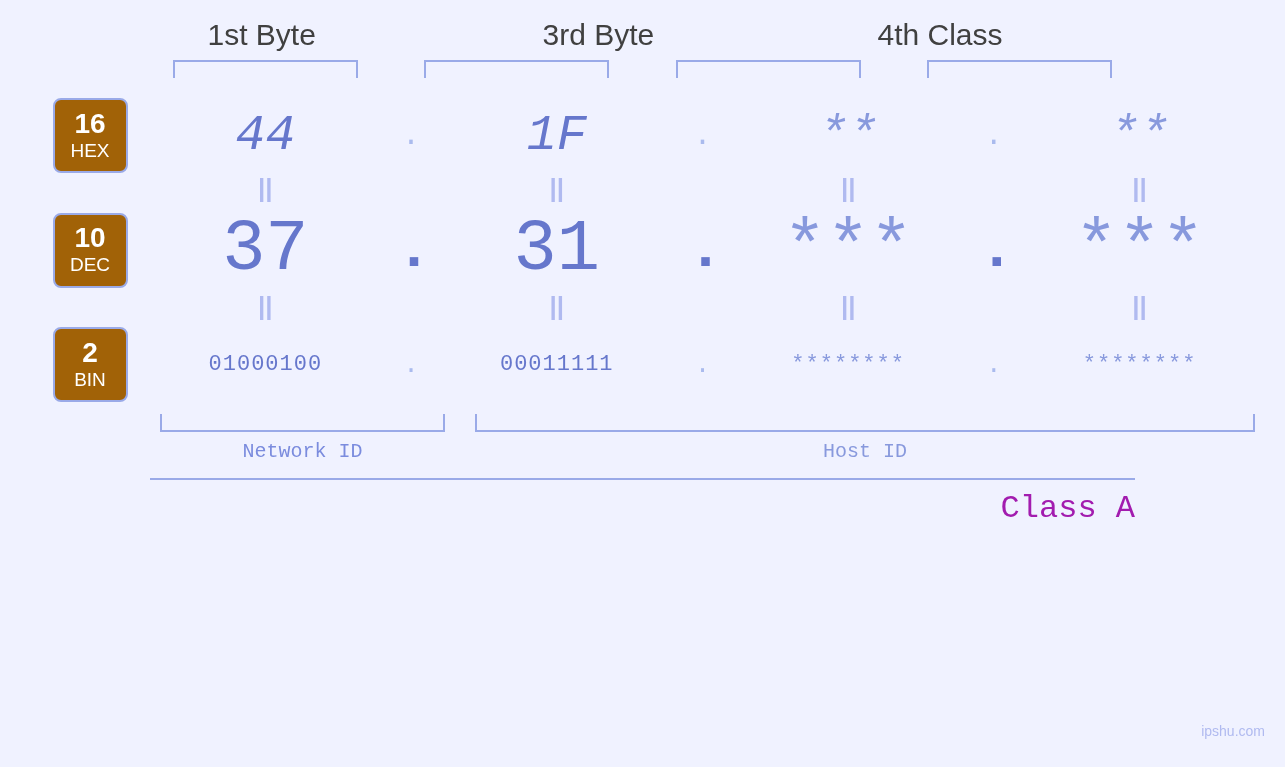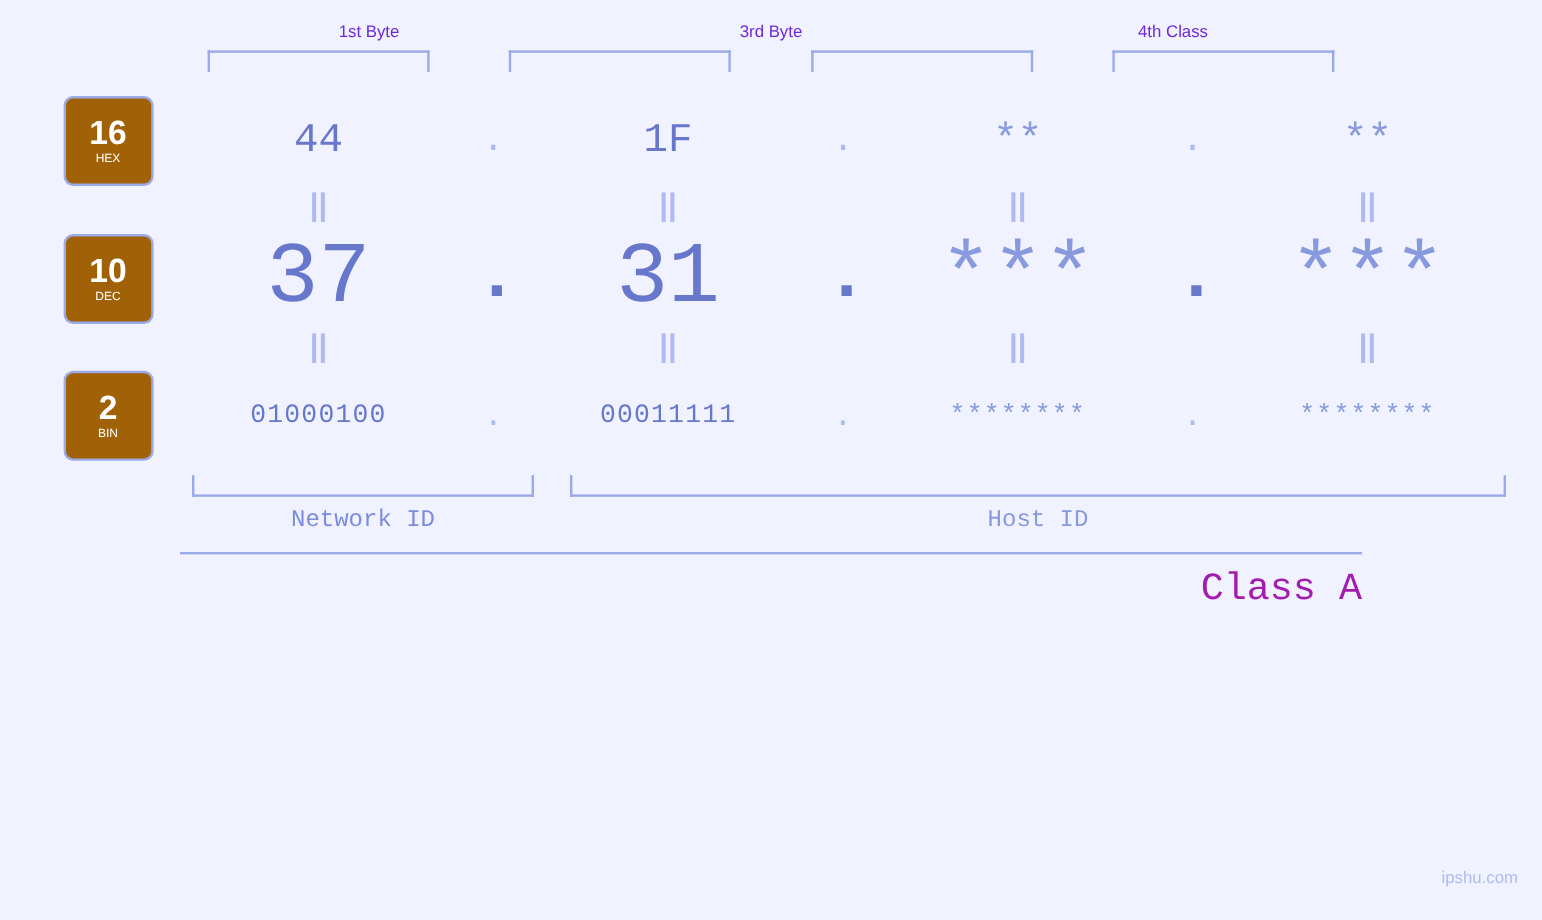--- a/index.html
+++ b/index.html
@@ -25,25 +25,24 @@
     
     .byte-headers {
       display: flex;
       width: 100%;
       padding: 0 140px;
       margin-top: 18px;
       justify-content: space-around;
     }
 
     .byte-header {
-      color: #6d28d9;
-      font-size: 14px;
+      color: #404040;
+      font-size: 30px;
       font-family: Arial, sans-serif;
       font-weight: 400;
-      text-align: center;
       width: 200px;
     }
 
     
     .brackets-row {
       display: flex;
       width: 100%;
       padding: 0 140px;
       justify-content: space-around;
       margin-top: 8px;
@@ -72,21 +71,21 @@
     }
 
     .badge-number {
       font-size: 28px;
       font-weight: bold;
       font-family: Arial, sans-serif;
       line-height: 1;
     }
 
     .badge-label {
-      font-size: 10px;
+      font-size: 19px;
       font-family: Arial, sans-serif;
       margin-top: 2px;
     }
 
     .equals-sign {
       color: #b0baf0;
       font-size: 26px;
       font-family: Arial, sans-serif;
       font-weight: bold;
       width: 200px;
@@ -100,21 +99,22 @@
       justify-content: center;
       width: 200px;
     }
 
     .byte-value {
       color: #6677cc;
       text-align: center;
     }
 
     .byte-value.hex {
-      font-size: 34px;
+      font-size: 50px;
+      font-style: italic;
     }
 
     .byte-value.dec {
       font-size: 72px;
       font-weight: 300;
     }
 
     .byte-value.bin {
       font-size: 22px;
       letter-spacing: 1px;

